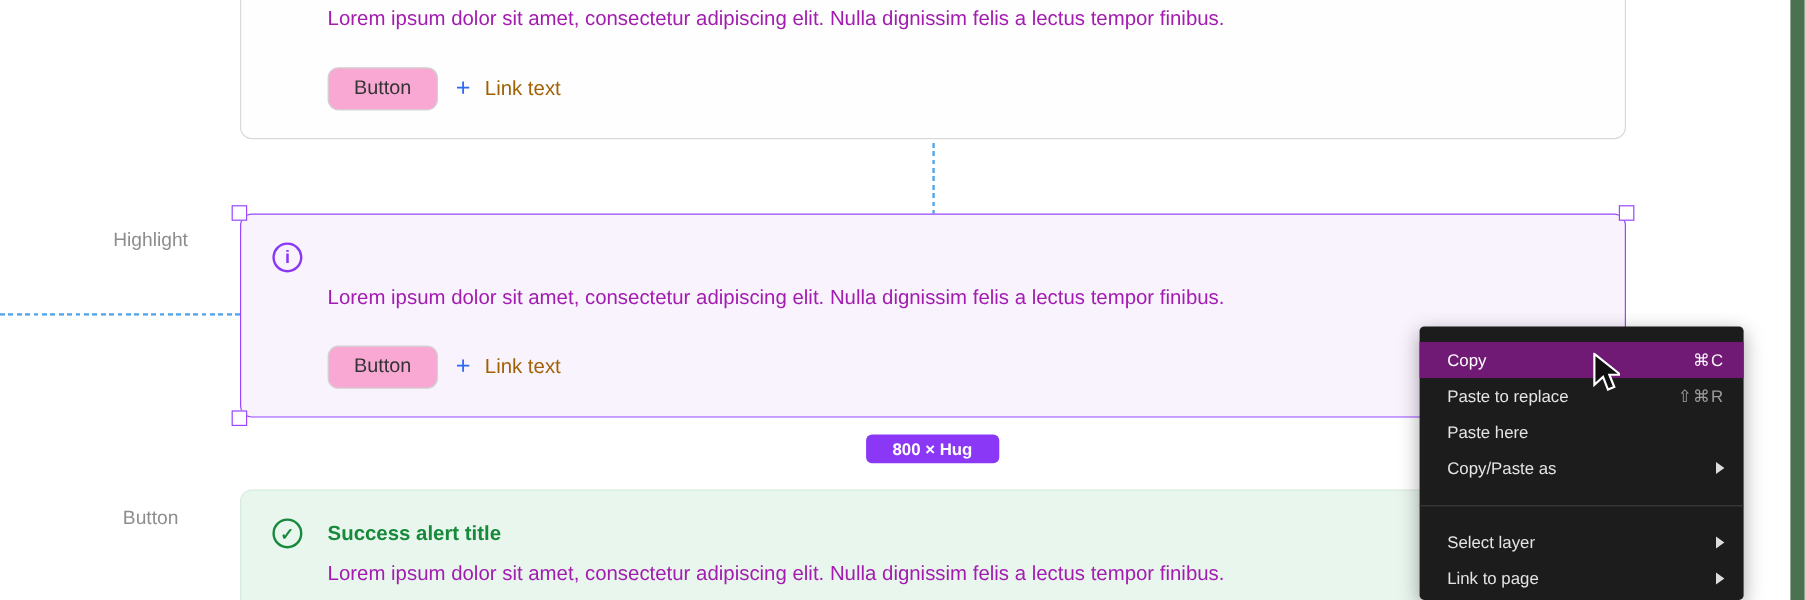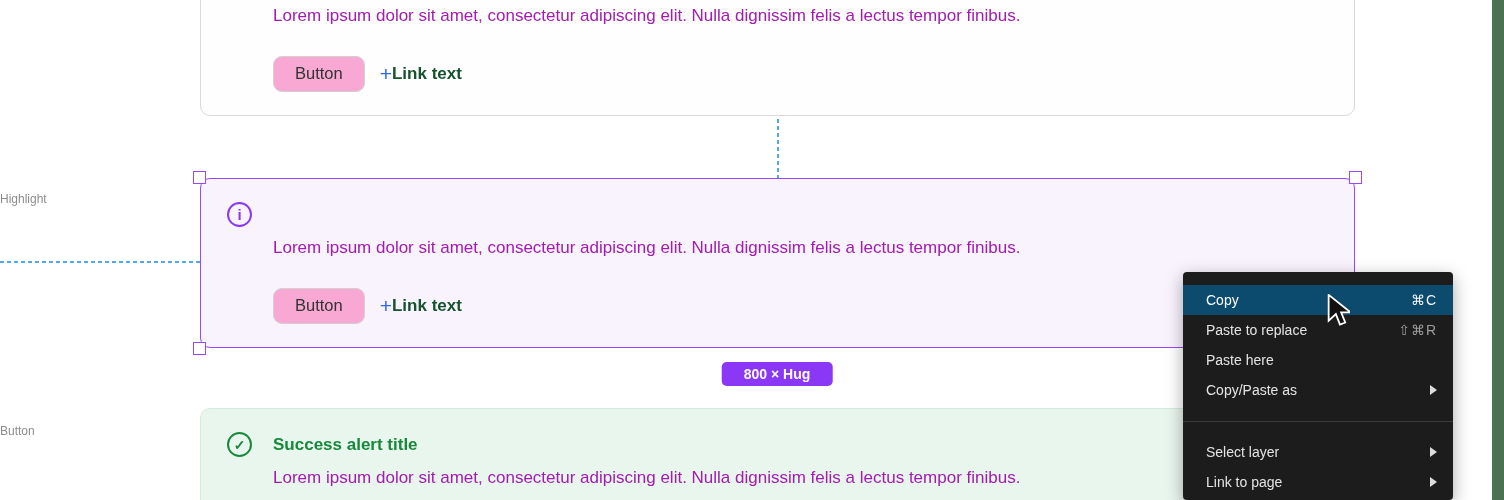--- a/index.html
+++ b/index.html
@@ -16,22 +16,22 @@
     position:absolute;left:777px;top:0;width:2px;height:178px;
     background:repeating-linear-gradient(to bottom,#55a7e8 0 4px,transparent 4px 7px);
   }
   .guide-h{
     position:absolute;left:0;top:261px;width:201px;height:2px;
     background:repeating-linear-gradient(to right,#55a7e8 0 4px,transparent 4px 7px);
   }
 
   
   .section-label{
-    position:absolute;left:0;width:155px;text-align:left;
-    font-size:12px;color:#8d8d8d;
+    position:absolute;left:0;width:155px;text-align:center;
+    font-size:16px;color:#8d8d8d;padding-left:48px;
   }
   .label-highlight{top:192px;}
   .label-success{top:424px;}
 
   
   .alert-card{
     position:absolute;left:200px;width:1155px;height:170px;
     border-radius:10px;box-sizing:border-box;
   }
   .card-plain{top:-54px;background:#fefefe;border:1px solid #d9d9d9;}
@@ -59,21 +59,21 @@
     position:absolute;left:72px;top:108px;height:37px;
     display:flex;align-items:center;
   }
   .btn{
     height:36px;padding:17px 21px;background:#f9a8d4;border:1px solid #d1d1d1;
     border-radius:9px;font-size:16.5px;color:#333333;
     display:flex;align-items:center;box-sizing:border-box;
     font-family:"Liberation Sans", sans-serif;
   }
   .link-plus{margin-left:15px;color:#2d6bf2;font-size:21px;line-height:21px;font-weight:500;}
-  .link-text{color:#14532d;font-size:17px;font-weight:700;}
+  .link-text{margin-left:12px;color:#a16207;font-size:17px;font-weight:400;}
 
   
   .handle{
     position:absolute;width:13px;height:13px;background:#ffffff;
     border:1.5px solid #9747ff;box-sizing:border-box;z-index:3;
   }
   .h-tl{left:-8px;top:-8px;} .h-tr{right:-8px;top:-8px;}
   .h-bl{left:-8px;bottom:-8px;} .h-br{right:-8px;bottom:-8px;}
 
   
@@ -88,21 +88,21 @@
     position:absolute;left:1183px;top:272px;width:270px;height:228px;
     background:#1c1c1c;border-radius:4px;padding-top:13px;box-sizing:border-box;
     box-shadow:0 5px 17px rgba(0,0,0,.35);z-index:5;
   }
   .menu-item{
     height:30px;display:flex;align-items:center;
     padding:0 16px 0 23px;font-size:14px;color:#e4e4e4;
   }
   .menu-item .mi-label{flex:1;}
   .menu-item .mi-shortcut{color:#9d9d9d;letter-spacing:1px;}
-  .menu-item.highlighted{background:#0c4a6e;color:#ffffff;}
+  .menu-item.highlighted{background:#701a75;color:#ffffff;}
   .menu-item.highlighted .mi-shortcut{color:rgba(255,255,255,.95);}
   .submenu-arrow{
     width:0;height:0;border-left:7px solid #dddddd;
     border-top:5px solid transparent;border-bottom:5px solid transparent;
   }
   .menu-divider{height:1px;background:#3c3c3c;margin:16px 0 15px 0;}
 
   
   .cursor{position:absolute;left:1327px;top:294px;z-index:6;}
 

